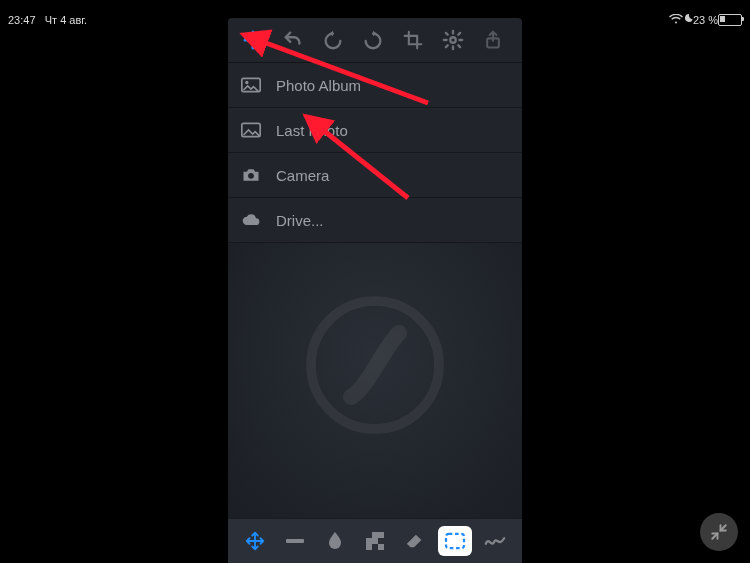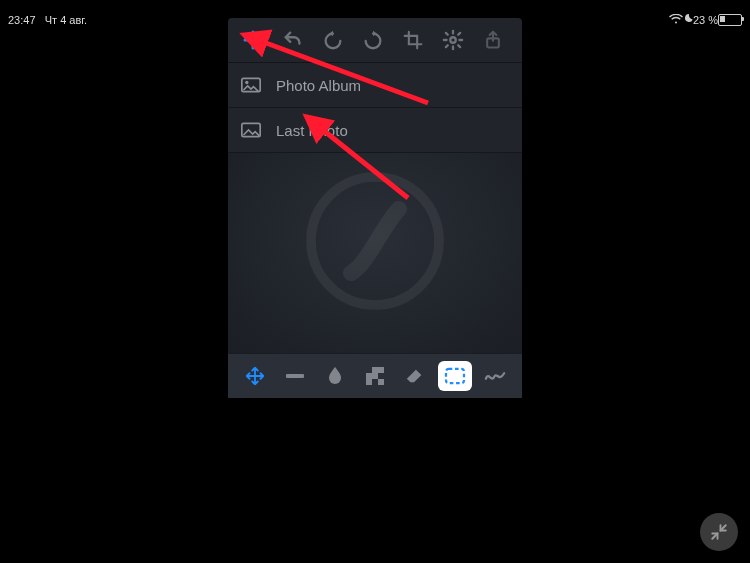--- a/index.html
+++ b/index.html
@@ -26,21 +26,21 @@
     color: #ddd;
     box-sizing: border-box;
   }
   .status-right { display: flex; align-items: center; }
 
   .panel {
     position: absolute;
     left: 228px;
     top: 18px;
     width: 294px;
-    height: 380px;
+    height: 545px;
     background: #21242b;
     border-radius: 4px;
     display: flex;
     flex-direction: column;
     overflow: visible;
   }
 
   
   .top-toolbar {
     height: 44px;
@@ -229,20 +229,37 @@
     </div>
     <div class="menu-item">
       <span class="mi-icon">
         <svg width="20" height="16" viewBox="0 0 24 18">
             <rect x="1" y="1" width="22" height="16" rx="2" fill="none" stroke="#8b8f95" stroke-width="2"></rect>
             <path d="M3 15l6-6 5 5 3-3 5 5" fill="none" stroke="#8b8f95" stroke-width="2"></path>
           </svg>
       </span>
       <span>Last Photo</span>
     </div>
+    <div class="menu-item">
+      <span class="mi-icon">
+        <svg width="20" height="16" viewBox="0 0 24 18">
+            <path d="M3 5h4l2-3h6l2 3h4v11H3z" fill="#8b8f95"></path>
+            <circle cx="12" cy="10" r="3.5" fill="#21242b"></circle>
+          </svg>
+      </span>
+      <span>Camera</span>
+    </div>
+    <div class="menu-item">
+      <span class="mi-icon">
+        <svg width="20" height="14" viewBox="0 0 24 16">
+            <path d="M7 14a5 5 0 010-10 6 6 0 0111 2 4 4 0 010 8H7z" fill="#8b8f95"></path>
+          </svg>
+      </span>
+      <span>Drive...</span>
+    </div>
   </div>
 
   <div class="canvas">
     <span class="watermark">
       <svg width="160" height="160" viewBox="0 0 100 100">
           <circle cx="50" cy="50" r="40" fill="none" stroke="#fff" stroke-width="6"></circle>
           <path d="M35 70c10-5 20-30 30-40" stroke="#fff" stroke-width="10" stroke-linecap="round" fill="none"></path>
         </svg>
     </span>
   </div>

